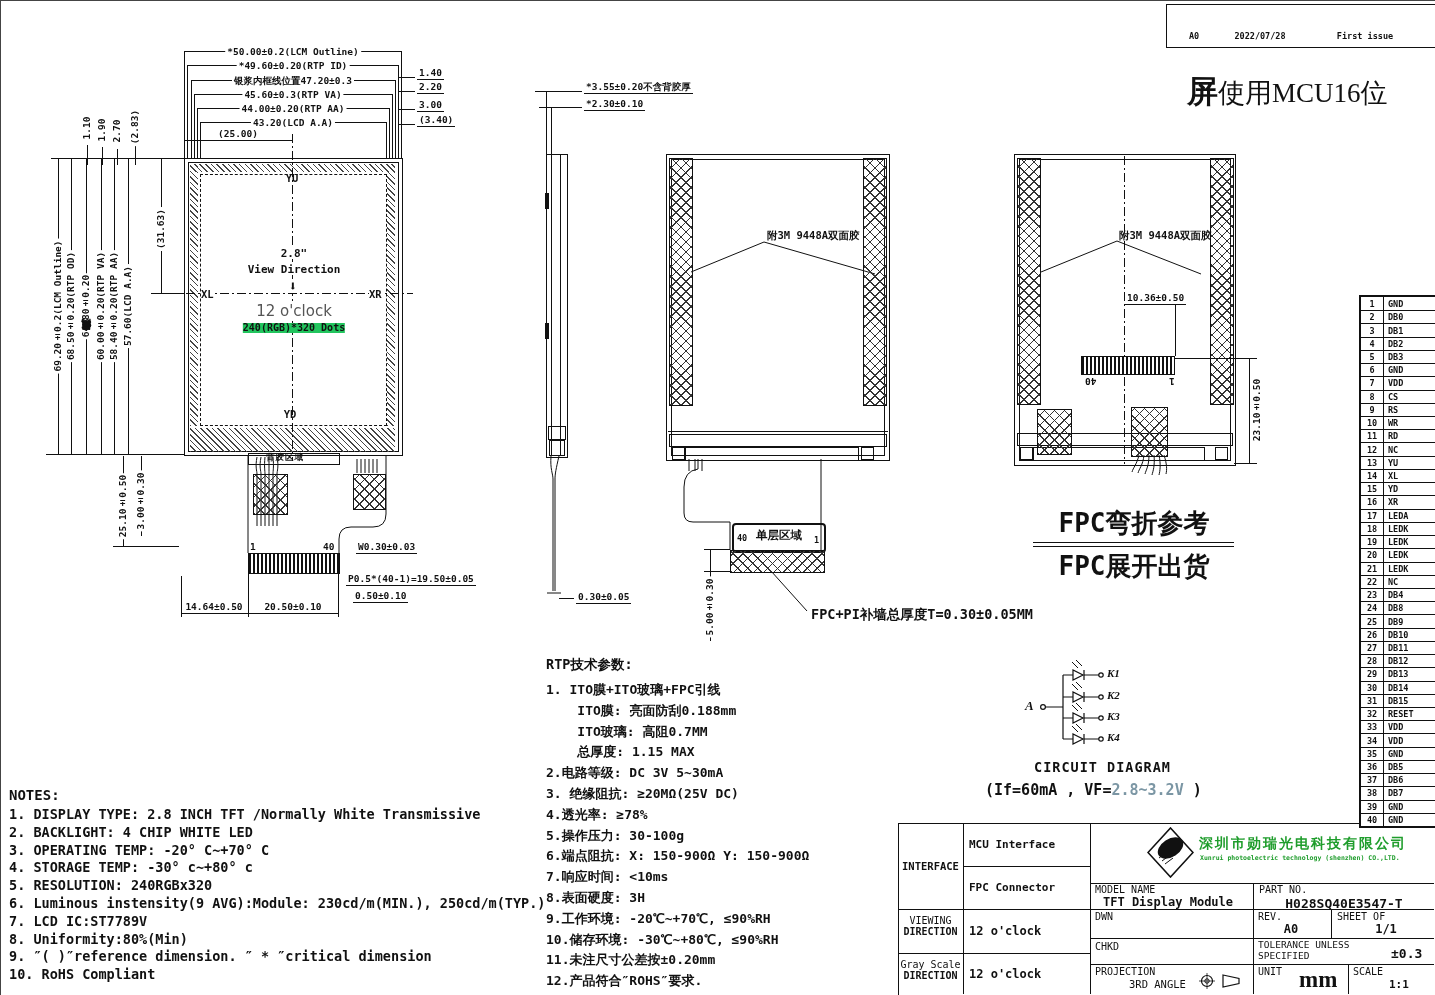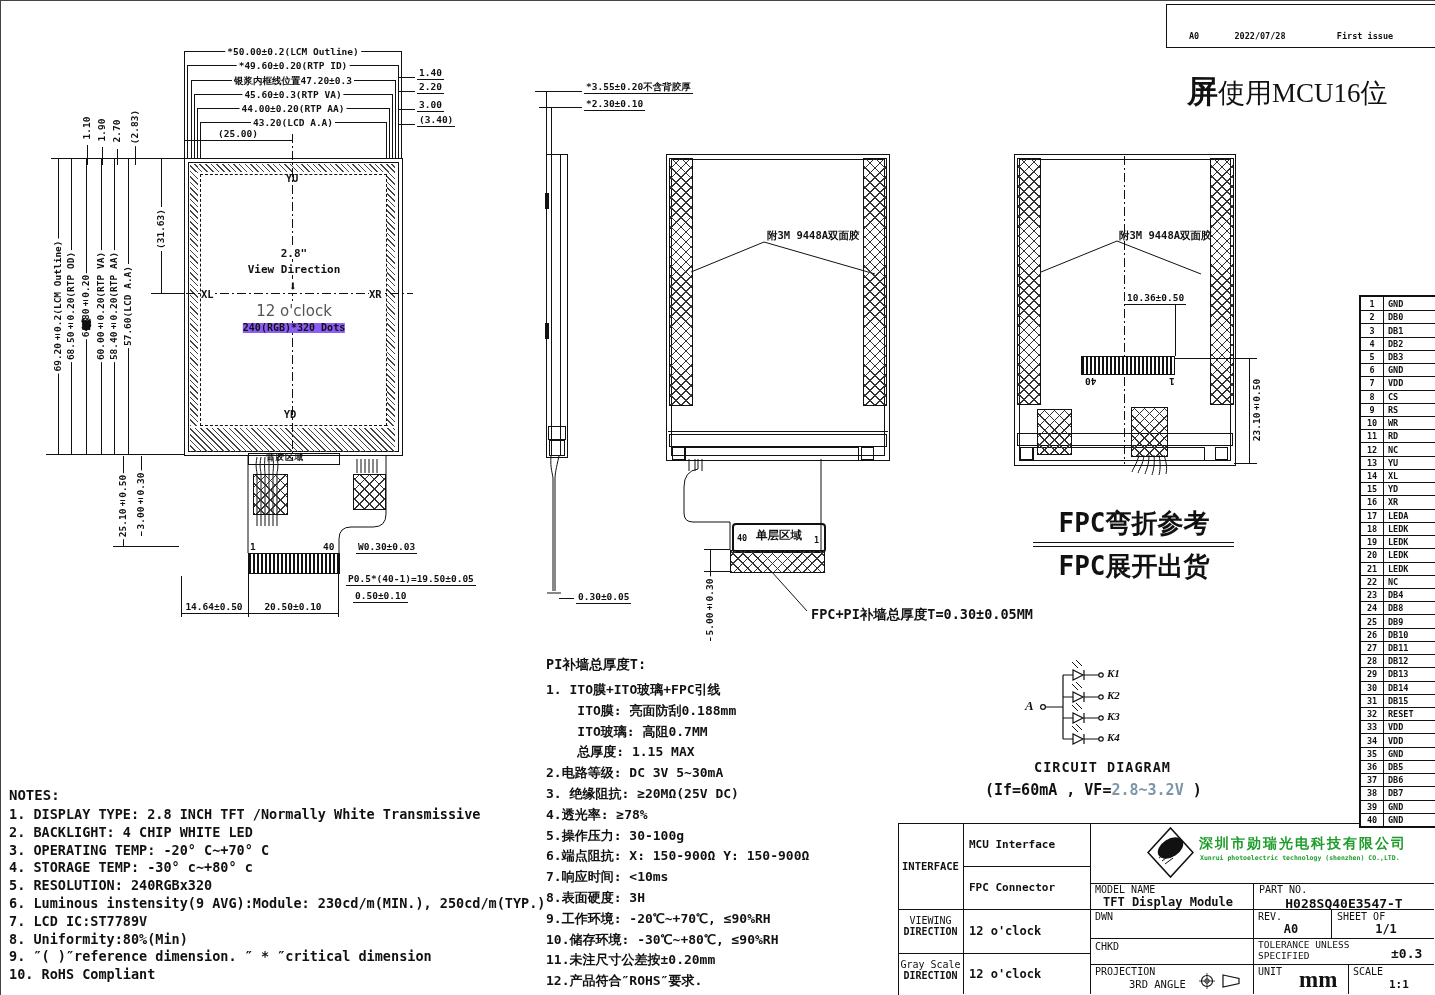--- a/index.html
+++ b/index.html
@@ -113,21 +113,21 @@
 
   <div class="lbl lblc" style="left:291px;top:172px;">YU</div>
   <div class="lbl lblc" style="left:289px;top:408px;">YD</div>
   <div class="lbl" style="left:200px;top:288px;background:#fff;">XL</div>
   <div class="lbl" style="left:368px;top:288px;background:#fff;">XR</div>
 
   <div class="lbl lblc" style="left:293px;top:247px;font-size:11px;background:#fff;">2.8"</div>
   <div class="lbl lblc" style="left:293px;top:263px;font-size:11px;background:#fff;">View Direction</div>
   <div class="lbl lblc" style="left:292px;top:278px;font-size:14px;background:#fff;">⬇</div>
   <div class="lbl lblc" style="left:293px;top:303px;font-size:15px;font-weight:normal;font-family:'DejaVu Sans','Liberation Sans',sans-serif;color:#555;background:#fff;">12 o'clock</div>
-  <div class="lbl lblc" style="left:293px;top:322px;font-size:10px;background:#8b5cf6;">240(RGB)*320 Dots</div>
+  <div class="lbl lblc" style="left:293px;top:322px;font-size:10px;background:#22c55e;">240(RGB)*320 Dots</div>
 
   <div class="hl" style="left:183px;top:50px;width:217px;"></div>
   <div class="hl" style="left:186px;top:64px;width:211px;"></div>
   <div class="hl" style="left:190px;top:79px;width:204px;"></div>
   <div class="hl" style="left:193px;top:93px;width:198px;"></div>
   <div class="hl" style="left:196px;top:107px;width:192px;"></div>
   <div class="hl" style="left:199px;top:121px;width:186px;"></div>
   <div class="hl" style="left:183px;top:139px;width:108px;"></div>
   <div class="dim dimc" style="left:292px;top:45px;text-align:right;">*50.00±0.2(LCM Outline)</div>
   <div class="dim dimc" style="left:292px;top:59px;text-align:right;">*49.60±0.20(RTP ID)</div>
@@ -432,21 +432,21 @@
       <div class="pt-no">39</div>
       <div class="pt-name">GND</div>
     </div>
       <div class="pt-row">
       <div class="pt-no">40</div>
       <div class="pt-name">GND</div>
     </div>
     </div>
 
   <div class="abs" style="left:545px;top:655px;width:360px;z-index:5;">
-    <div style="font:bold 13.5px 'DejaVu Sans Mono',monospace;margin-bottom:6px;">PI补墙总厚度T:</div>
+    <div style="font:bold 13.5px 'DejaVu Sans Mono',monospace;margin-bottom:6px;">RTP技术参数:</div>
     <div>
         <div class="note-line" style="font:bold 13px/20.8px 'DejaVu Sans Mono',monospace;">1. ITO膜+ITO玻璃+FPC引线</div>
         <div class="note-line" style="font:bold 13px/20.8px 'DejaVu Sans Mono',monospace;">    ITO膜: 亮面防刮0.188mm</div>
         <div class="note-line" style="font:bold 13px/20.8px 'DejaVu Sans Mono',monospace;">    ITO玻璃: 高阻0.7MM</div>
         <div class="note-line" style="font:bold 13px/20.8px 'DejaVu Sans Mono',monospace;">    总厚度: 1.15 MAX</div>
         <div class="note-line" style="font:bold 13px/20.8px 'DejaVu Sans Mono',monospace;">2.电路等级: DC 3V 5~30mA</div>
         <div class="note-line" style="font:bold 13px/20.8px 'DejaVu Sans Mono',monospace;">3. 绝缘阻抗: ≥20MΩ(25V DC)</div>
         <div class="note-line" style="font:bold 13px/20.8px 'DejaVu Sans Mono',monospace;">4.透光率: ≥78%</div>
         <div class="note-line" style="font:bold 13px/20.8px 'DejaVu Sans Mono',monospace;">5.操作压力: 30-100g</div>
         <div class="note-line" style="font:bold 13px/20.8px 'DejaVu Sans Mono',monospace;">6.端点阻抗: X: 150-900Ω Y: 150-900Ω</div>

